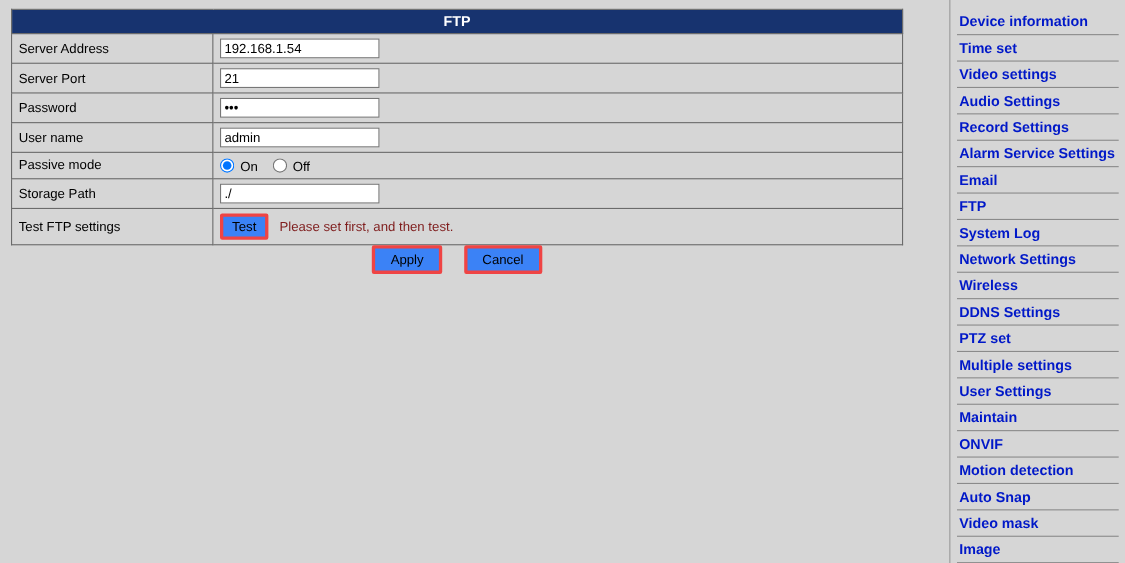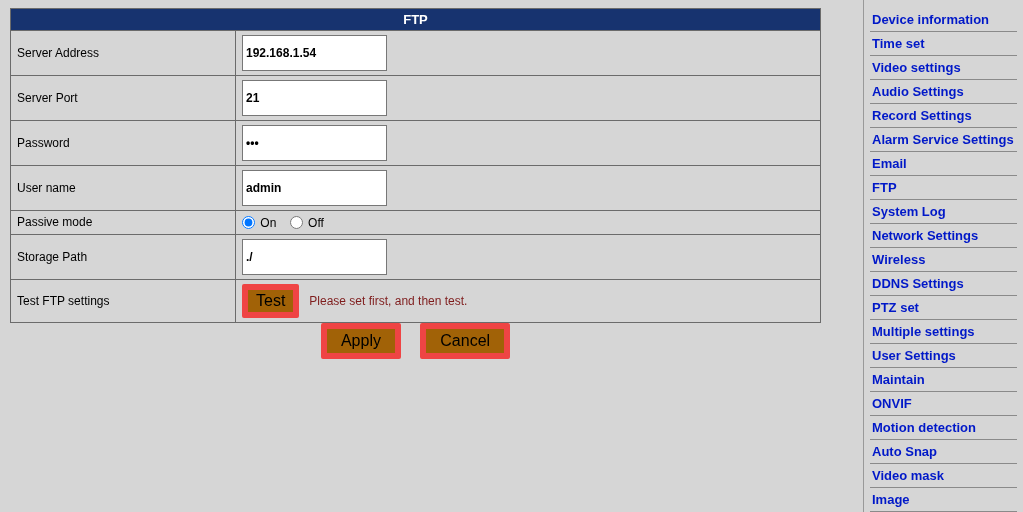--- a/index.html
+++ b/index.html
@@ -52,40 +52,39 @@
     font-size: 12px;
   }
   table.form-table th.header {
     background: #17336f;
     color: #fff;
     font-weight: bold;
     text-align: center;
     font-size: 13px;
     padding: 3px;
   }
-  .label-col { width: 225px; }
+  .label-col { width: 183px; }
   input[type="text"], input[type="password"] {
     width: 145px;
     font-size: 12px;
     padding: 1px 3px;
     border: 1px solid #777;
     background: #fff;
-    height: 36px;
-    font-weight: bold;
+    height: 18px;
   }
   input[type="radio"] {
     vertical-align: middle;
     margin: 0 2px 0 0;
   }
   .radio-label { margin-right: 10px; vertical-align: middle;}
   button {
-    font-size: 16px;
+    font-size: 12px;
     padding: 2px 8px;
-    border: 6px solid #ef4444;
-    background: #a16207;
+    border: 3px solid #ef4444;
+    background: #3b82f6;
     cursor: pointer;
     border-radius: 2px;
   }
   .test-row-content {
     display: flex;
     align-items: center;
     gap: 10px;
   }
   .btn-row {
     text-align: center;

